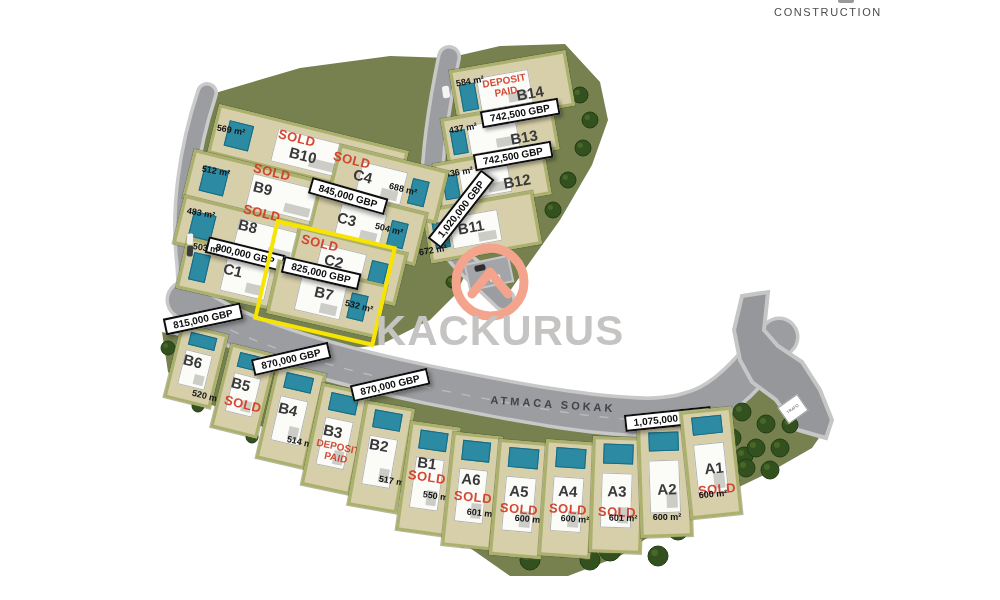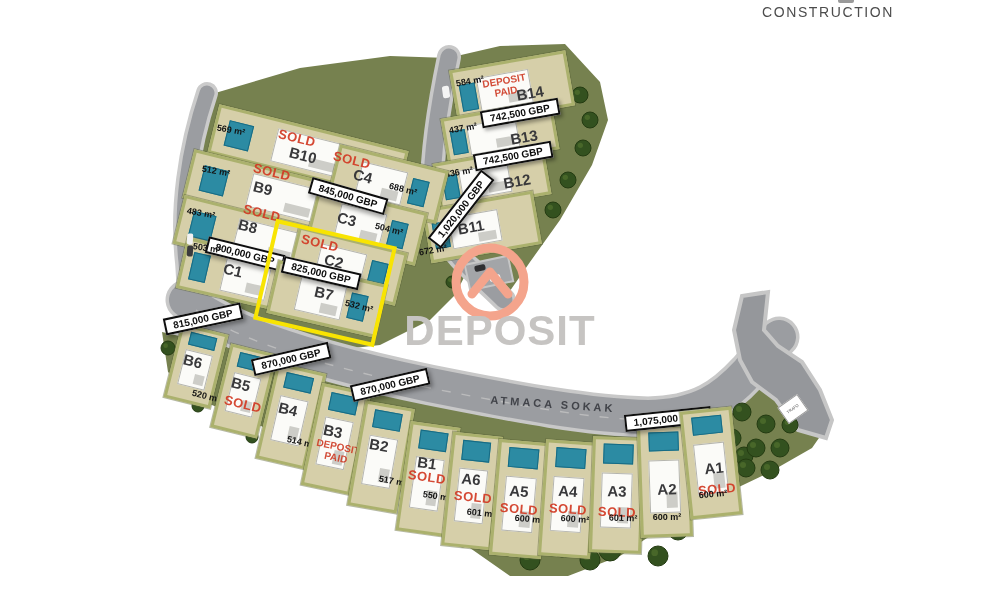--- a/index.html
+++ b/index.html
@@ -15,21 +15,21 @@
   .id-label{font-weight:700;color:#39393b;white-space:nowrap;font-size:15px;}
   .sold-label{font-weight:800;color:#d23a24;letter-spacing:.5px;opacity:.92;font-size:13px;white-space:nowrap;}
   .deposit-label{font-weight:800;color:#cf3e28;text-align:center;line-height:1.1;opacity:.92;
                  font-size:10px;width:66px;}
   .price-tag{background:#fff;border:2px solid #0e0e0e;padding:1px 7px;font-size:10px;font-weight:700;
              white-space:nowrap;box-shadow:2px 3px 4px rgba(0,0,0,.35);color:#0b0b0b;}
   .area-label{font-size:9px;font-weight:700;color:#131313;white-space:nowrap;}
   .hl-box{border:4px solid #f8e402;}
   .street-label{font-size:11px;font-weight:700;color:#42444a;letter-spacing:3px;white-space:nowrap;}
   .logo-text{font-size:42px;font-weight:800;color:#c6c4c2;letter-spacing:1px;white-space:nowrap;}
-  .construction{font-size:14px;color:#4c4c4c;letter-spacing:1.6px;white-space:nowrap;}
+  .construction{font-size:11px;color:#4c4c4c;letter-spacing:1.6px;white-space:nowrap;}
   .trafo{background:#fff;border:1px solid #999;font-size:4px;color:#555;text-align:center;
          line-height:18px;width:22px;height:18px;}
   .car{position:absolute;border-radius:2px;}
 </style>
 </head>
 <body>
 
 <div id="stage">
 
   <svg id="base-svg" width="1000" height="600">
@@ -319,18 +319,18 @@
   <div class="abs street-label" style="left:553px;top:404px;transform:translate(-50%,-50%) rotate(4deg);">ATMACA SOKAK</div>
 
   <div class="abs trafo" style="left:793px;top:409px;transform:translate(-50%,-50%) rotate(-35deg);">TRAFO</div>
 
   <div class="abs" style="left:448px;top:240px;width:84px;height:84px;">
     <svg width="84" height="84">
       <circle cx="42" cy="42" r="34" fill="none" stroke="#f4a48c" stroke-width="9"></circle>
       <polyline points="24,54 42,32 60,54" fill="none" stroke="#f4a48c" stroke-width="9" stroke-linecap="round" stroke-linejoin="round"></polyline>
     </svg>
   </div>
-  <div class="abs logo-text" style="left:500px;top:331px;transform:translate(-50%,-50%);">DEPOSIT</div>
+  <div class="abs logo-text" style="left:500px;top:331px;transform:translate(-50%,-50%);">KACKURUS</div>
 
   <div class="abs" style="left:838px;top:0;width:16px;height:3px;background:#9a9a9a;border-radius:0 0 2px 2px;"></div>
   <div class="abs construction" style="left:828px;top:12px;transform:translate(-50%,-50%);">CONSTRUCTION</div>
 
 </div>
 
 </body></html>

